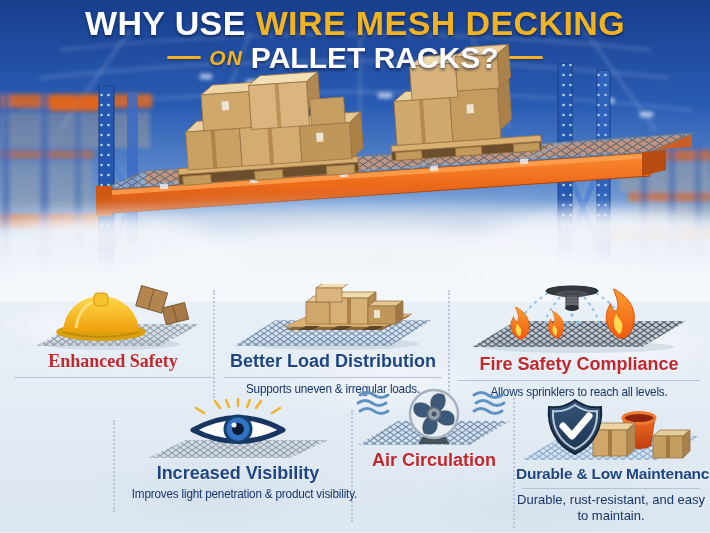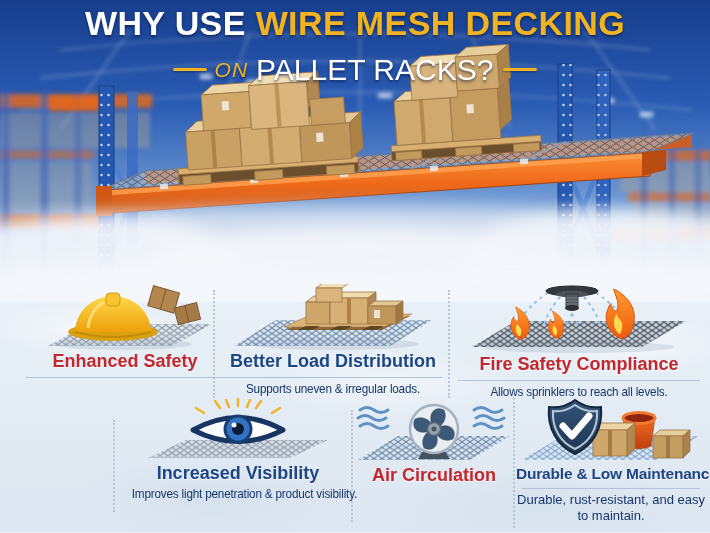--- a/index.html
+++ b/index.html
@@ -15,43 +15,43 @@
       radial-gradient(180px 50px at 55% 40%, rgba(255,255,255,.45), transparent 70%),
       radial-gradient(160px 45px at 88% 25%, rgba(255,255,255,.5), transparent 70%),
       radial-gradient(200px 60px at 30% 85%, rgba(201,216,232,.45), transparent 70%),
       radial-gradient(220px 60px at 75% 90%, rgba(201,216,232,.4), transparent 70%);
   }
   .hero{position:absolute;top:0;left:0;width:710px;height:302px;z-index:1;}
   .title{position:absolute;top:5px;left:0;right:0;text-align:center;z-index:3;line-height:1.06;}
   .t1{font-size:34px;font-weight:bold;letter-spacing:.4px;color:var(--title-white,#fff);
       text-shadow:0 2px 3px rgba(8,20,60,.6);}
   .t1 .yellow{color:var(--title-yellow,#f1b31f);}
-  .t2{font-size:30px;font-weight:normal;color:var(--title-white,#fff);
-      text-shadow:0 2px 3px rgba(8,20,60,.6);margin-top:13px;}
+  .t2{font-size:30px;font-weight:bold;color:var(--title-white,#fff);
+      text-shadow:0 2px 3px rgba(8,20,60,.6);margin-top:1px;}
   .t2 .on{color:var(--title-yellow,#f1b31f);font-style:italic;font-size:21px;
       letter-spacing:1px;margin:0 8px;vertical-align:3px;}
   .dash{display:inline-block;width:34px;height:3px;border-radius:2px;
       background:var(--title-yellow,#f1b31f);vertical-align:9px;box-shadow:0 1px 2px rgba(8,20,60,.4);}
   .feature{position:absolute;text-align:center;z-index:2;}
   .feature svg{display:block;margin:0 auto;}
   .feature h3{margin:1px 0 0;font-size:18px;font-weight:bold;white-space:nowrap;
       text-shadow:0 1px 1px rgba(255,255,255,.8);}
   .feature.small-h h3{font-size:15.5px;letter-spacing:-.2px;}
   .red h3{color:var(--heading-red,#c1272d);}
   .navy h3{color:var(--heading-navy,#1d4584);}
   .feature .sep{height:1px;background:var(--divider,#b3c2d6);margin:5px 6px 3px;}
   .feature p{margin:2px 0 0;font-size:13px;line-height:1.25;color:var(--body-navy,#17366b);}
   .feature p.condense{white-space:nowrap;transform:scaleX(.9);transform-origin:50% 50%;letter-spacing:-.2px;}
   .vdiv{position:absolute;width:0;border-left:2px dotted var(--divider,#b3c2d6);z-index:1;opacity:.9;}
   
-  .f1{left:20px;   top:284px; width:210px;}
+  .f1{left:8px;   top:284px; width:210px;font-family:Liberation Serif, serif;}
   .f2{left:218px; top:284px; width:230px;}
   .f3{left:452px; top:281px; width:254px;}
   .f4{left:120px; top:398px; width:236px;}
-  .f5{left:354px; top:398px; width:160px;}
+  .f5{left:354px; top:383px; width:160px;}
   .f6{left:516px; top:396px; width:190px;}
   .d1{left:213px;top:290px;height:108px;}
   .d2{left:448px;top:290px;height:108px;}
   .d3{left:113px;top:420px;height:92px;}
   .d4{left:351px;top:410px;height:112px;}
   .d5{left:513px;top:398px;height:130px;}
 </style>
 </head>
 <body>
 

